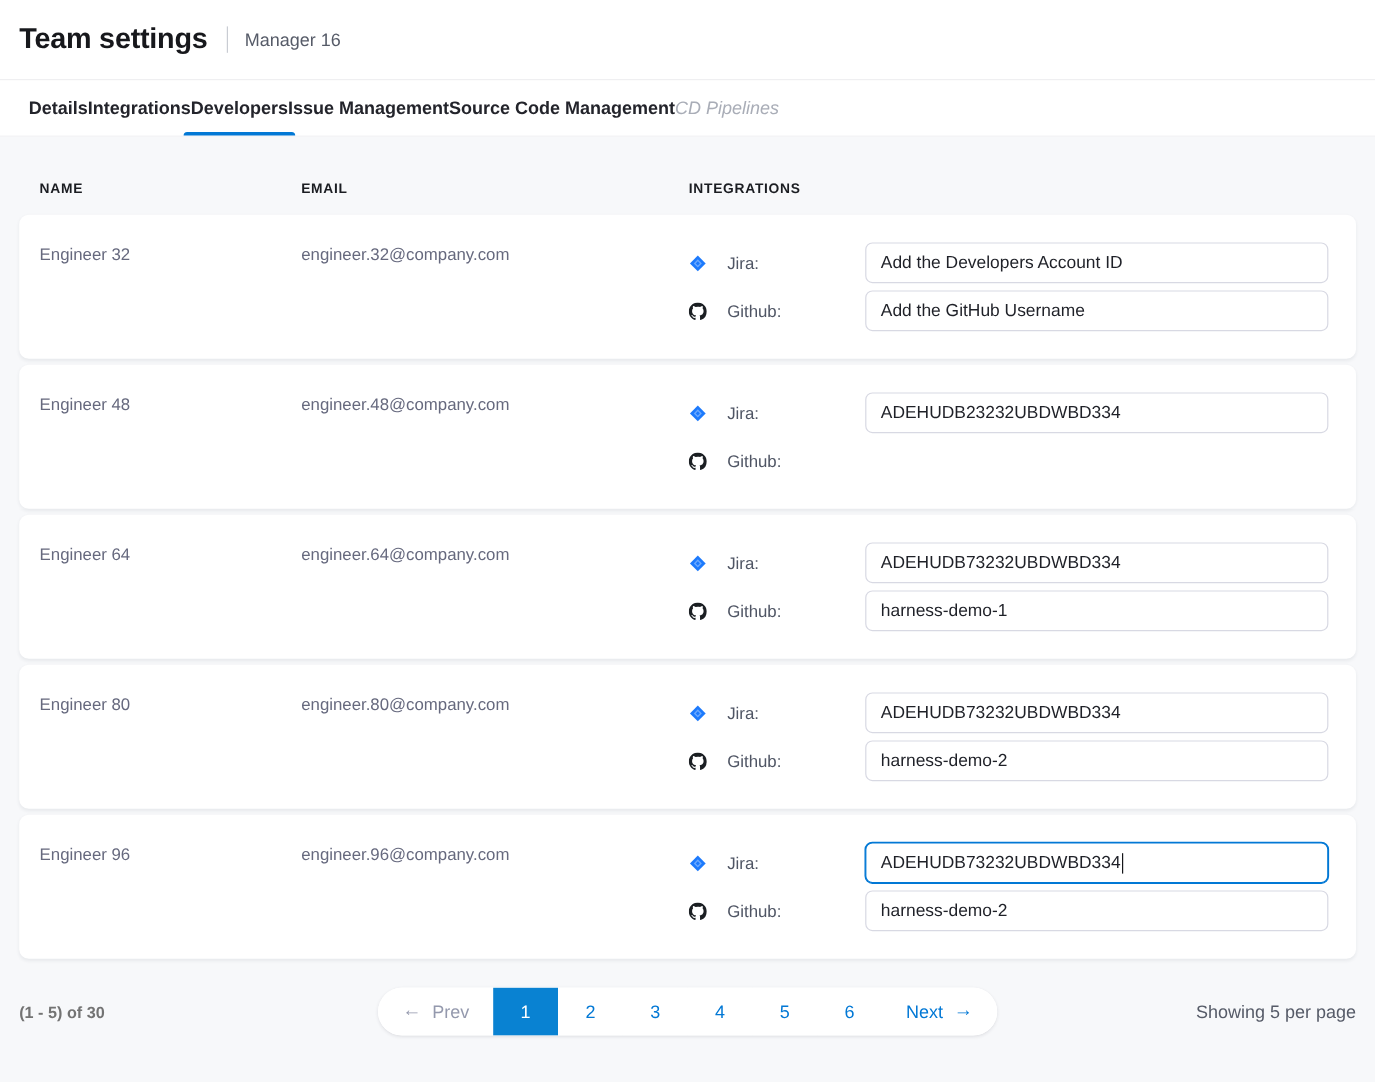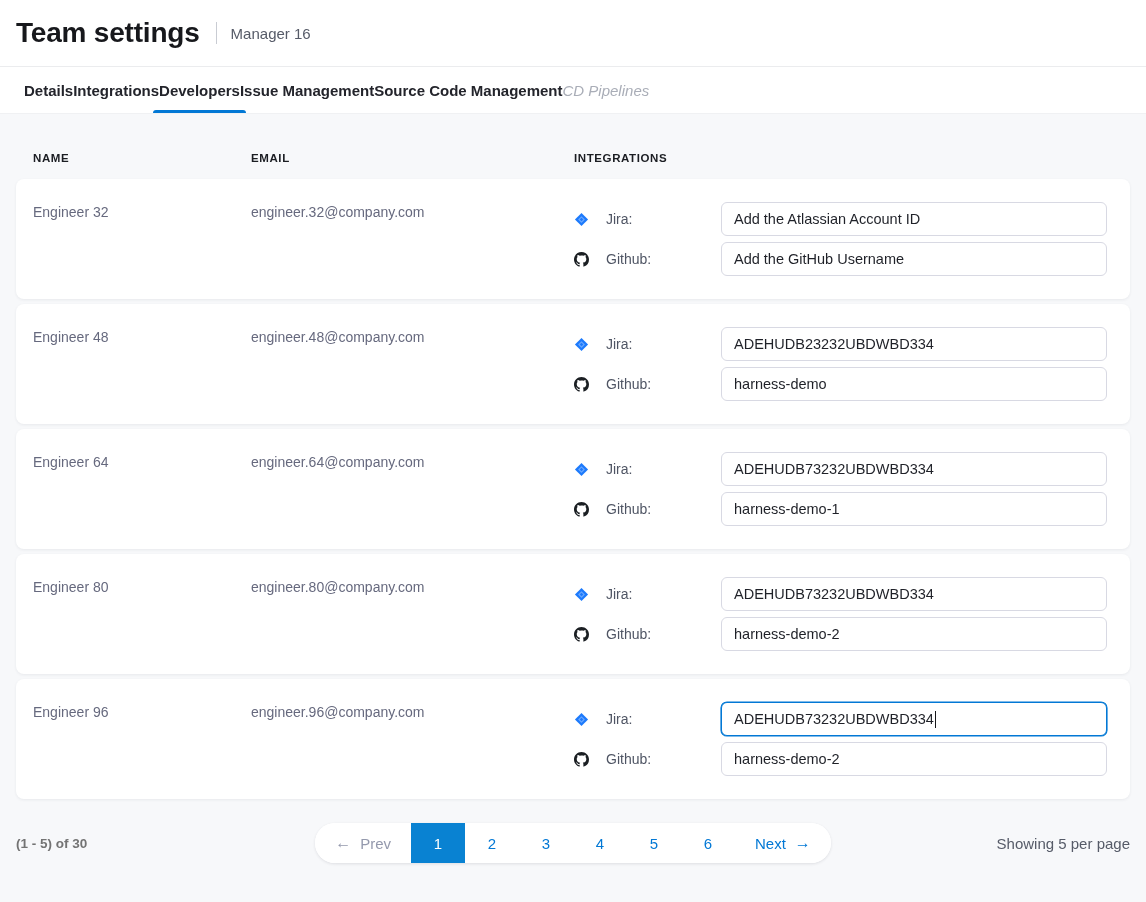--- a/index.html
+++ b/index.html
@@ -10,21 +10,21 @@
     --label:#4f5564;
     --border:#d8d9e3;
     --bg:#f7f8fa;
   }
   *{box-sizing:border-box;margin:0;padding:0;}
   html,body{width:1146px;height:902px;overflow:hidden;}
   body{font-family:"Liberation Sans","DejaVu Sans",sans-serif;background:#fff;color:var(--ink);}
 
   
   .app-header{height:67px;display:flex;align-items:center;padding:0 16px;background:#fff;border-bottom:1px solid #ebecee;}
-  .page-title{font-size:28px;font-weight:700;letter-spacing:-.2px;color:#17181c;}
+  .page-title{font-size:24px;font-weight:700;letter-spacing:-.2px;color:#17181c;}
   .title-sep{width:1px;height:22px;background:#c9ccd3;margin:0 14px 0 16px;}
   .page-subtitle{font-size:15px;color:#565b68;}
 
   
   .tabbar{height:47px;display:flex;align-items:center;padding:0 24px;background:#fff;border-bottom:1px solid #f0f1f3;}
   .tab{position:relative;font-size:15px;font-weight:600;color:#23242b;cursor:pointer;height:100%;display:flex;align-items:center;background:none;border:none;font-family:inherit;}
   .tab.disabled{color:#a9adb7;font-weight:500;font-style:italic;}
   .tab.active .tab-underline{position:absolute;left:-6px;right:-6px;bottom:0;height:3px;border-radius:3px 3px 0 0;background:var(--accent);}
 
   
@@ -102,21 +102,21 @@
         <div class="int-line">
           <span class="int-label">
             <svg width="15" height="15" viewBox="0 0 24 24">
                 <path d="M12 1.5 L22.5 12 L12 22.5 L1.5 12 Z" fill="#1d7afc"></path>
                 <path d="M12 6.6 L17.4 12 L12 17.4 L6.6 12 Z" fill="#6aa8ff"></path>
                 <path d="M12 9.2 L14.8 12 L12 14.8 L9.2 12 Z" fill="#1d7afc"></path>
               </svg>
             <span class="jira-label-text">Jira:</span>
           </span>
           <div class="field jira-field" role="textbox">
-              <span class="jira-val">Add the Atlassian Account ID</span>
+              <span class="jira-val">Add the Developers Account ID</span>
             </div>
         </div>
         <div class="int-line">
           <span class="int-label">
             <svg width="15" height="15" viewBox="0 0 16 16">
                 <path fill="#1b1f23" fill-rule="evenodd" d="M8 0C3.58 0 0 3.58 0 8c0 3.54 2.29 6.53 5.47 7.59.4.07.55-.17.55-.38 0-.19-.01-.82-.01-1.49-2.01.37-2.53-.49-2.69-.94-.09-.23-.48-.94-.82-1.13-.28-.15-.68-.52-.01-.53.63-.01 1.08.58 1.23.82.72 1.21 1.87.87 2.33.66.07-.52.28-.87.51-1.07-1.78-.2-3.64-.89-3.64-3.95 0-.87.31-1.59.82-2.15-.08-.2-.36-1.02.08-2.12 0 0 .67-.21 2.2.82a7.42 7.42 0 0 1 2-.27c.68 0 1.36.09 2 .27 1.53-1.04 2.2-.82 2.2-.82.44 1.1.16 1.92.08 2.12.51.56.82 1.27.82 2.15 0 3.07-1.87 3.75-3.65 3.95.29.25.54.73.54 1.48 0 1.07-.01 1.93-.01 2.2 0 .21.15.46.55.38A8.01 8.01 0 0 0 16 8c0-4.42-3.58-8-8-8z"></path>
               </svg>
             <span class="github-label-text">Github:</span>
           </span>
           <div class="field github-field" role="textbox">
@@ -143,23 +143,20 @@
               <span class="jira-val">ADEHUDB23232UBDWBD334</span>
             </div>
         </div>
         <div class="int-line">
           <span class="int-label">
             <svg width="15" height="15" viewBox="0 0 16 16">
                 <path fill="#1b1f23" fill-rule="evenodd" d="M8 0C3.58 0 0 3.58 0 8c0 3.54 2.29 6.53 5.47 7.59.4.07.55-.17.55-.38 0-.19-.01-.82-.01-1.49-2.01.37-2.53-.49-2.69-.94-.09-.23-.48-.94-.82-1.13-.28-.15-.68-.52-.01-.53.63-.01 1.08.58 1.23.82.72 1.21 1.87.87 2.33.66.07-.52.28-.87.51-1.07-1.78-.2-3.64-.89-3.64-3.95 0-.87.31-1.59.82-2.15-.08-.2-.36-1.02.08-2.12 0 0 .67-.21 2.2.82a7.42 7.42 0 0 1 2-.27c.68 0 1.36.09 2 .27 1.53-1.04 2.2-.82 2.2-.82.44 1.1.16 1.92.08 2.12.51.56.82 1.27.82 2.15 0 3.07-1.87 3.75-3.65 3.95.29.25.54.73.54 1.48 0 1.07-.01 1.93-.01 2.2 0 .21.15.46.55.38A8.01 8.01 0 0 0 16 8c0-4.42-3.58-8-8-8z"></path>
               </svg>
             <span class="github-label-text">Github:</span>
           </span>
-          <div class="field github-field" role="textbox">
-              <span class="github-val">harness-demo</span>
-            </div>
         </div>
       </div>
     </section>
 
     <section class="grid row-card">
       <div class="cell-name">Engineer 64</div>
       <div class="cell-email">engineer.64@company.com</div>
       <div class="cell-integrations">
         <div class="int-line">
           <span class="int-label">

